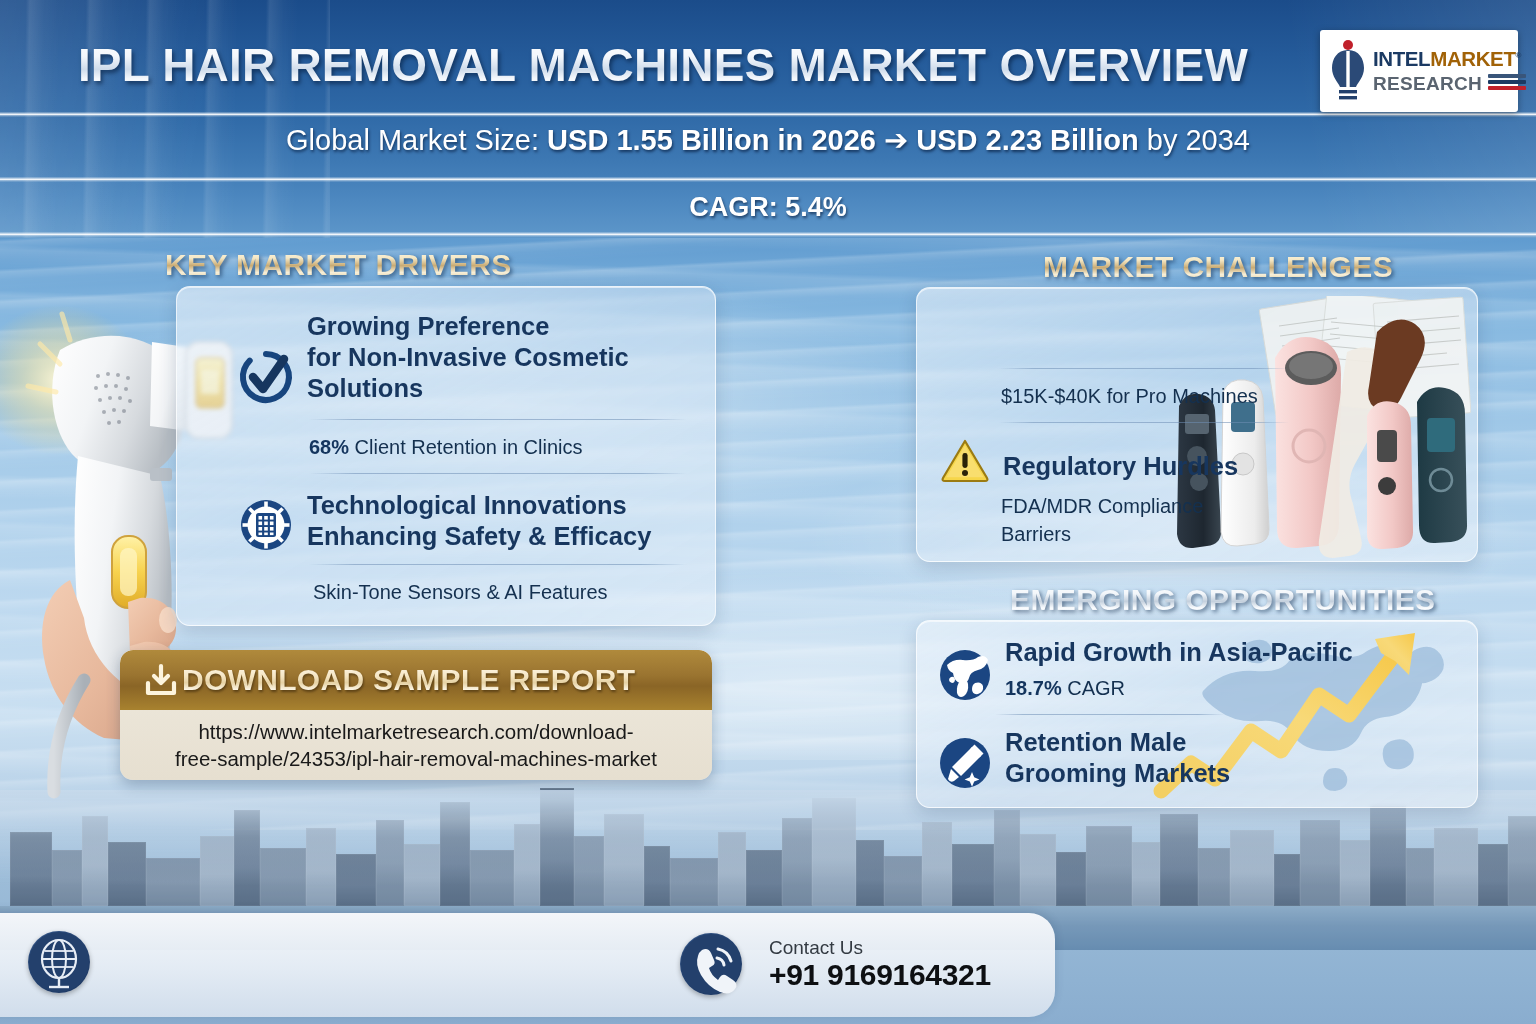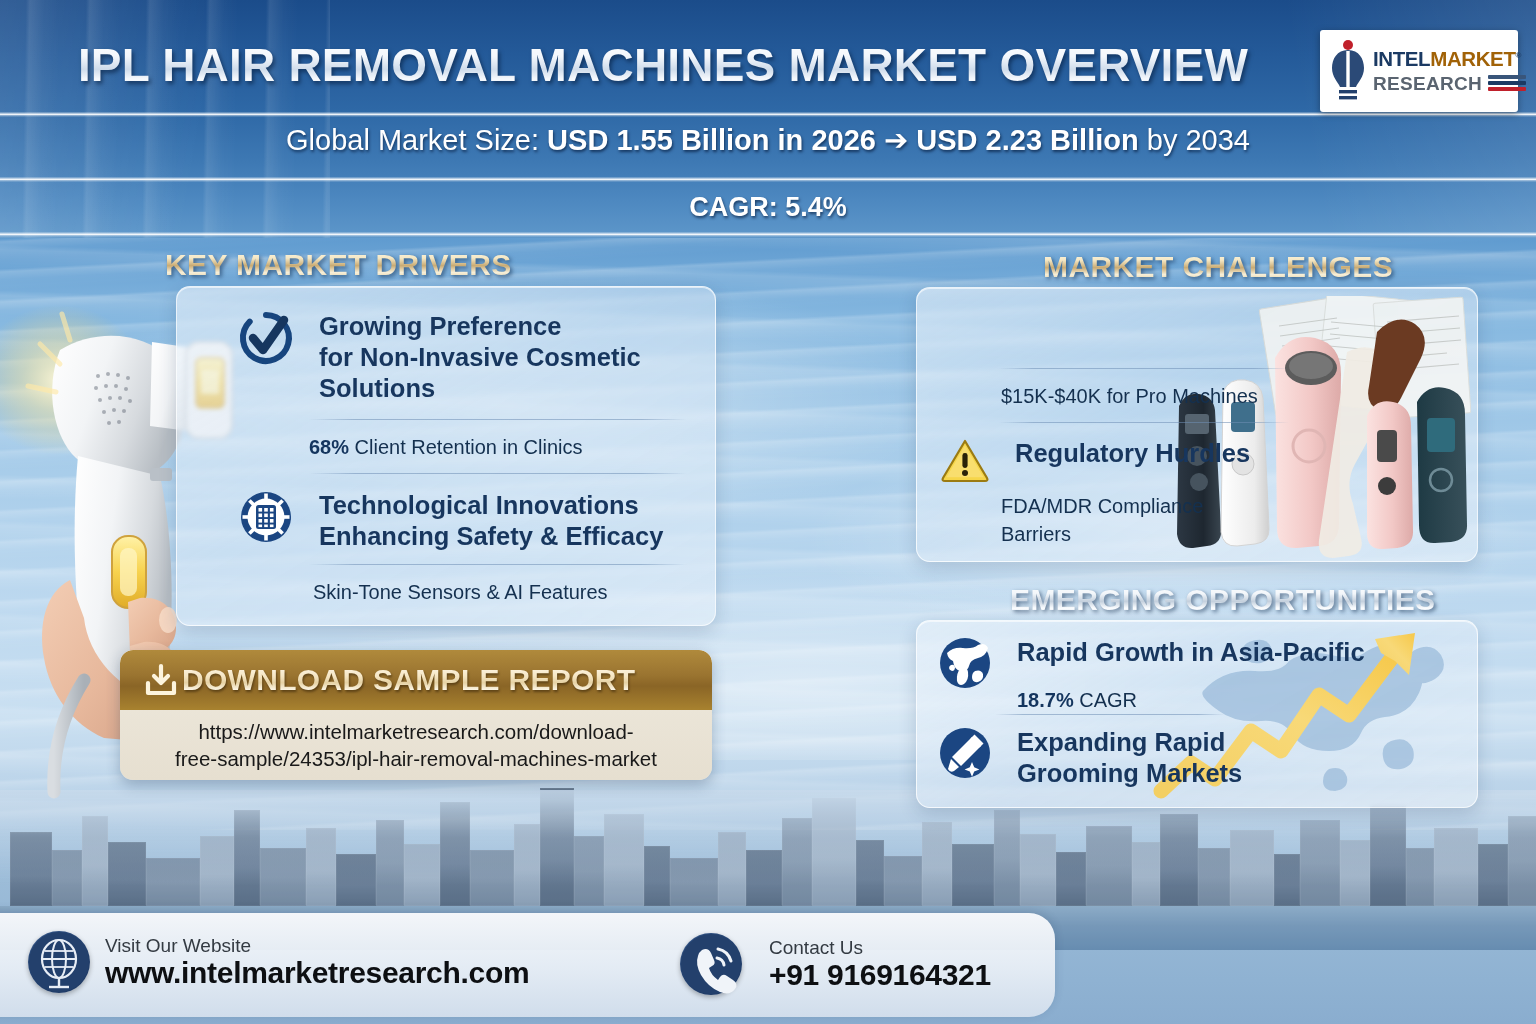--- a/index.html
+++ b/index.html
@@ -190,21 +190,21 @@
     display: flex;
     align-items: center;
     padding: 6px 8px 6px 10px;
   }
   .logo-mark { width: 36px; height: 64px; position: relative; flex: 0 0 36px; }
   .logo-text { margin-left: 7px; line-height: 1; }
   .logo-row1 { font-size: 20.5px; font-weight: 800; letter-spacing: -0.4px; white-space: nowrap; }
   .logo-row1 .intel { color: #1b3a63; }
   .logo-row1 .market { color: #a16207; }
   .logo-row1 .tm { font-size: 8px; vertical-align: super; color:#1b3a63; }
-  .logo-row2 { display:flex; align-items:flex-end; margin-top: 4px; }
+  .logo-row2 { display:flex; align-items:flex-start; margin-top: 4px; }
   .logo-row2 .res { font-size: 19px; font-weight: 700; color: #5a6470; letter-spacing: 0.3px; }
   .logo-bars { margin-left: 6px; width: 38px; }
   .logo-bars i { display:block; height: 4px; margin-bottom: 2px; border-radius:1px; }
   .logo-bars i:nth-child(1){ background:#39557a; }
   .logo-bars i:nth-child(2){ background:#1b3a63; }
   .logo-bars i:nth-child(3){ background:#c0202b; }
 
   
   .sec-head {
     position: absolute;
@@ -234,21 +234,21 @@
     background: linear-gradient(150deg, rgba(238,245,252,0.58) 0%, rgba(222,235,248,0.46) 45%, rgba(238,245,252,0.52) 100%);
     border: 1.5px solid rgba(255,255,255,0.72);
     border-radius: 14px;
     box-shadow: 0 6px 18px rgba(20,50,90,0.18), inset 0 1px 0 rgba(255,255,255,0.6);
     backdrop-filter: blur(2px);
   }
   #card-drivers { left: 176px; top: 286px; width: 540px; height: 340px; }
   #card-challenges { left: 916px; top: 287px; width: 562px; height: 275px; }
   #card-opps { left: 916px; top: 620px; width: 562px; height: 188px; }
 
-  .row { position: absolute; display: flex; align-items: flex-start; gap: 12px; }
+  .row { position: absolute; display: flex; align-items: flex-end; }
   .icon-wrap { flex: 0 0 auto; }
   .row-text { margin-left: 14px; }
 
   .hl {
     font-size: 25.5px;
     font-weight: 700;
     color: #17365e;
     line-height: 1.21;
     white-space: nowrap;
   }
@@ -725,66 +725,62 @@
           <g fill="#ffffff">
             <path d="M8 16 q6 -6 16 -5 q10 1 15 -3 q7 -3 10 3 q-2 8 -10 10 q-8 2 -9 8 q-2 7 -9 5 q-6 -2 -7 -10 q-5 -2 -6 -8 Z"></path>
             <path d="M22 31 q6 -2 7 4 q1 8 -4 12 q-5 3 -7 -3 q-1 -8 4 -13 Z"></path>
             <path d="M36 34 q6 -2 8 3 q1 6 -5 8 q-6 1 -6 -5 q0 -4 3 -6 Z"></path>
             <path d="M12 28 q3 -1 4 2 q0 4 -3 4 q-3 -1 -3 -3 q0 -2 2 -3 Z"></path>
           </g>
         </svg>
       </span>
       <span class="row-text">
         <div class="hl">Rapid Growth in Asia-Pacific</div>
-        <div class="sub" style="margin-top:20px;">
+        <div class="sub" style="margin-top:8px;">
           <b>18.7%</b><span> CAGR</span>
         </div>
       </span>
     </div>
 
     <div class="divider" style="left:78px; top:93px; width:230px;"></div>
 
     <div class="row" style="left:22px; top:106px;">
       <span class="icon-wrap">
         <svg width="52" height="52" viewBox="0 0 52 52">
           <circle cx="26" cy="26" r="25" fill="#1b4682"></circle>
           <g fill="#ffffff">
             <path d="M33 10 L42 19 L22 39 L13 30 Z"></path>
             <path d="M35.5 7.5 L44.5 16.5 L40.5 20.5 L31.5 11.5 Z"></path>
             <path d="M12 32 L20 40 L15 44 q-4 2 -6 -2 Z"></path>
             <path d="M33 35 l2.2 5.2 l5.2 2.2 l-5.2 2.2 l-2.2 5.2 l-2.2 -5.2 l-5.2 -2.2 l5.2 -2.2 Z"></path>
           </g>
         </svg>
       </span>
       <span class="row-text">
-        <div class="hl">Expanding Rapid</div>
+        <div class="hl">Retention Male</div>
         <div class="hl">Grooming Markets</div>
       </span>
     </div>
   </div>
 
   <div id="footer-bar">
 
     <div class="foot-item" id="foot-website">
       <span class="foot-ico">
         <svg width="62" height="62" viewBox="0 0 62 62">
           <ellipse cx="31" cy="31" rx="30" ry="30" fill="#23406c"></ellipse>
           <ellipse cx="31" cy="28" rx="17" ry="19" fill="none" stroke="#e8eef6" stroke-width="2.2"></ellipse>
           <ellipse cx="31" cy="28" rx="7" ry="19" fill="none" stroke="#e8eef6" stroke-width="2"></ellipse>
           <line x1="14" y1="28" x2="48" y2="28" stroke="#e8eef6" stroke-width="2"></line>
           <line x1="16.5" y1="20" x2="45.5" y2="20" stroke="#e8eef6" stroke-width="1.8"></line>
           <line x1="16.5" y1="36" x2="45.5" y2="36" stroke="#e8eef6" stroke-width="1.8"></line>
           <line x1="31" y1="47" x2="31" y2="56" stroke="#e8eef6" stroke-width="2.4"></line>
           <line x1="21" y1="56" x2="41" y2="56" stroke="#e8eef6" stroke-width="2.4"></line>
         </svg>
       </span>
-      <span class="foot-txt">
-        <div class="foot-lab">Visit Our Website</div>
-        <div class="foot-val">www.intelmarketresearch.com</div>
-      </span>
     </div>
 
     <div class="foot-item" id="foot-contact">
       <span class="foot-ico">
         <svg width="62" height="62" viewBox="0 0 62 62">
           <circle cx="31" cy="31" r="30" fill="#23406c"></circle>
           <path d="M22 17 q6 -3 9 3 l3 7 q2 4 -2 6 l-3 2 q2 7 9 12 l2 -3 q3 -4 7 -1 l6 4 q6 4 2 9 q-5 7 -15 3 q-12 -5 -19 -17 q-6 -11 -3 -19 q1 -4 4 -6 Z" fill="#f0f4f9"></path>
           <path d="M38 16 q10 2 13 12" fill="none" stroke="#f0f4f9" stroke-width="3" stroke-linecap="round"></path>
           <path d="M37 25 q6 1 7 7" fill="none" stroke="#f0f4f9" stroke-width="3" stroke-linecap="round"></path>
         </svg>

